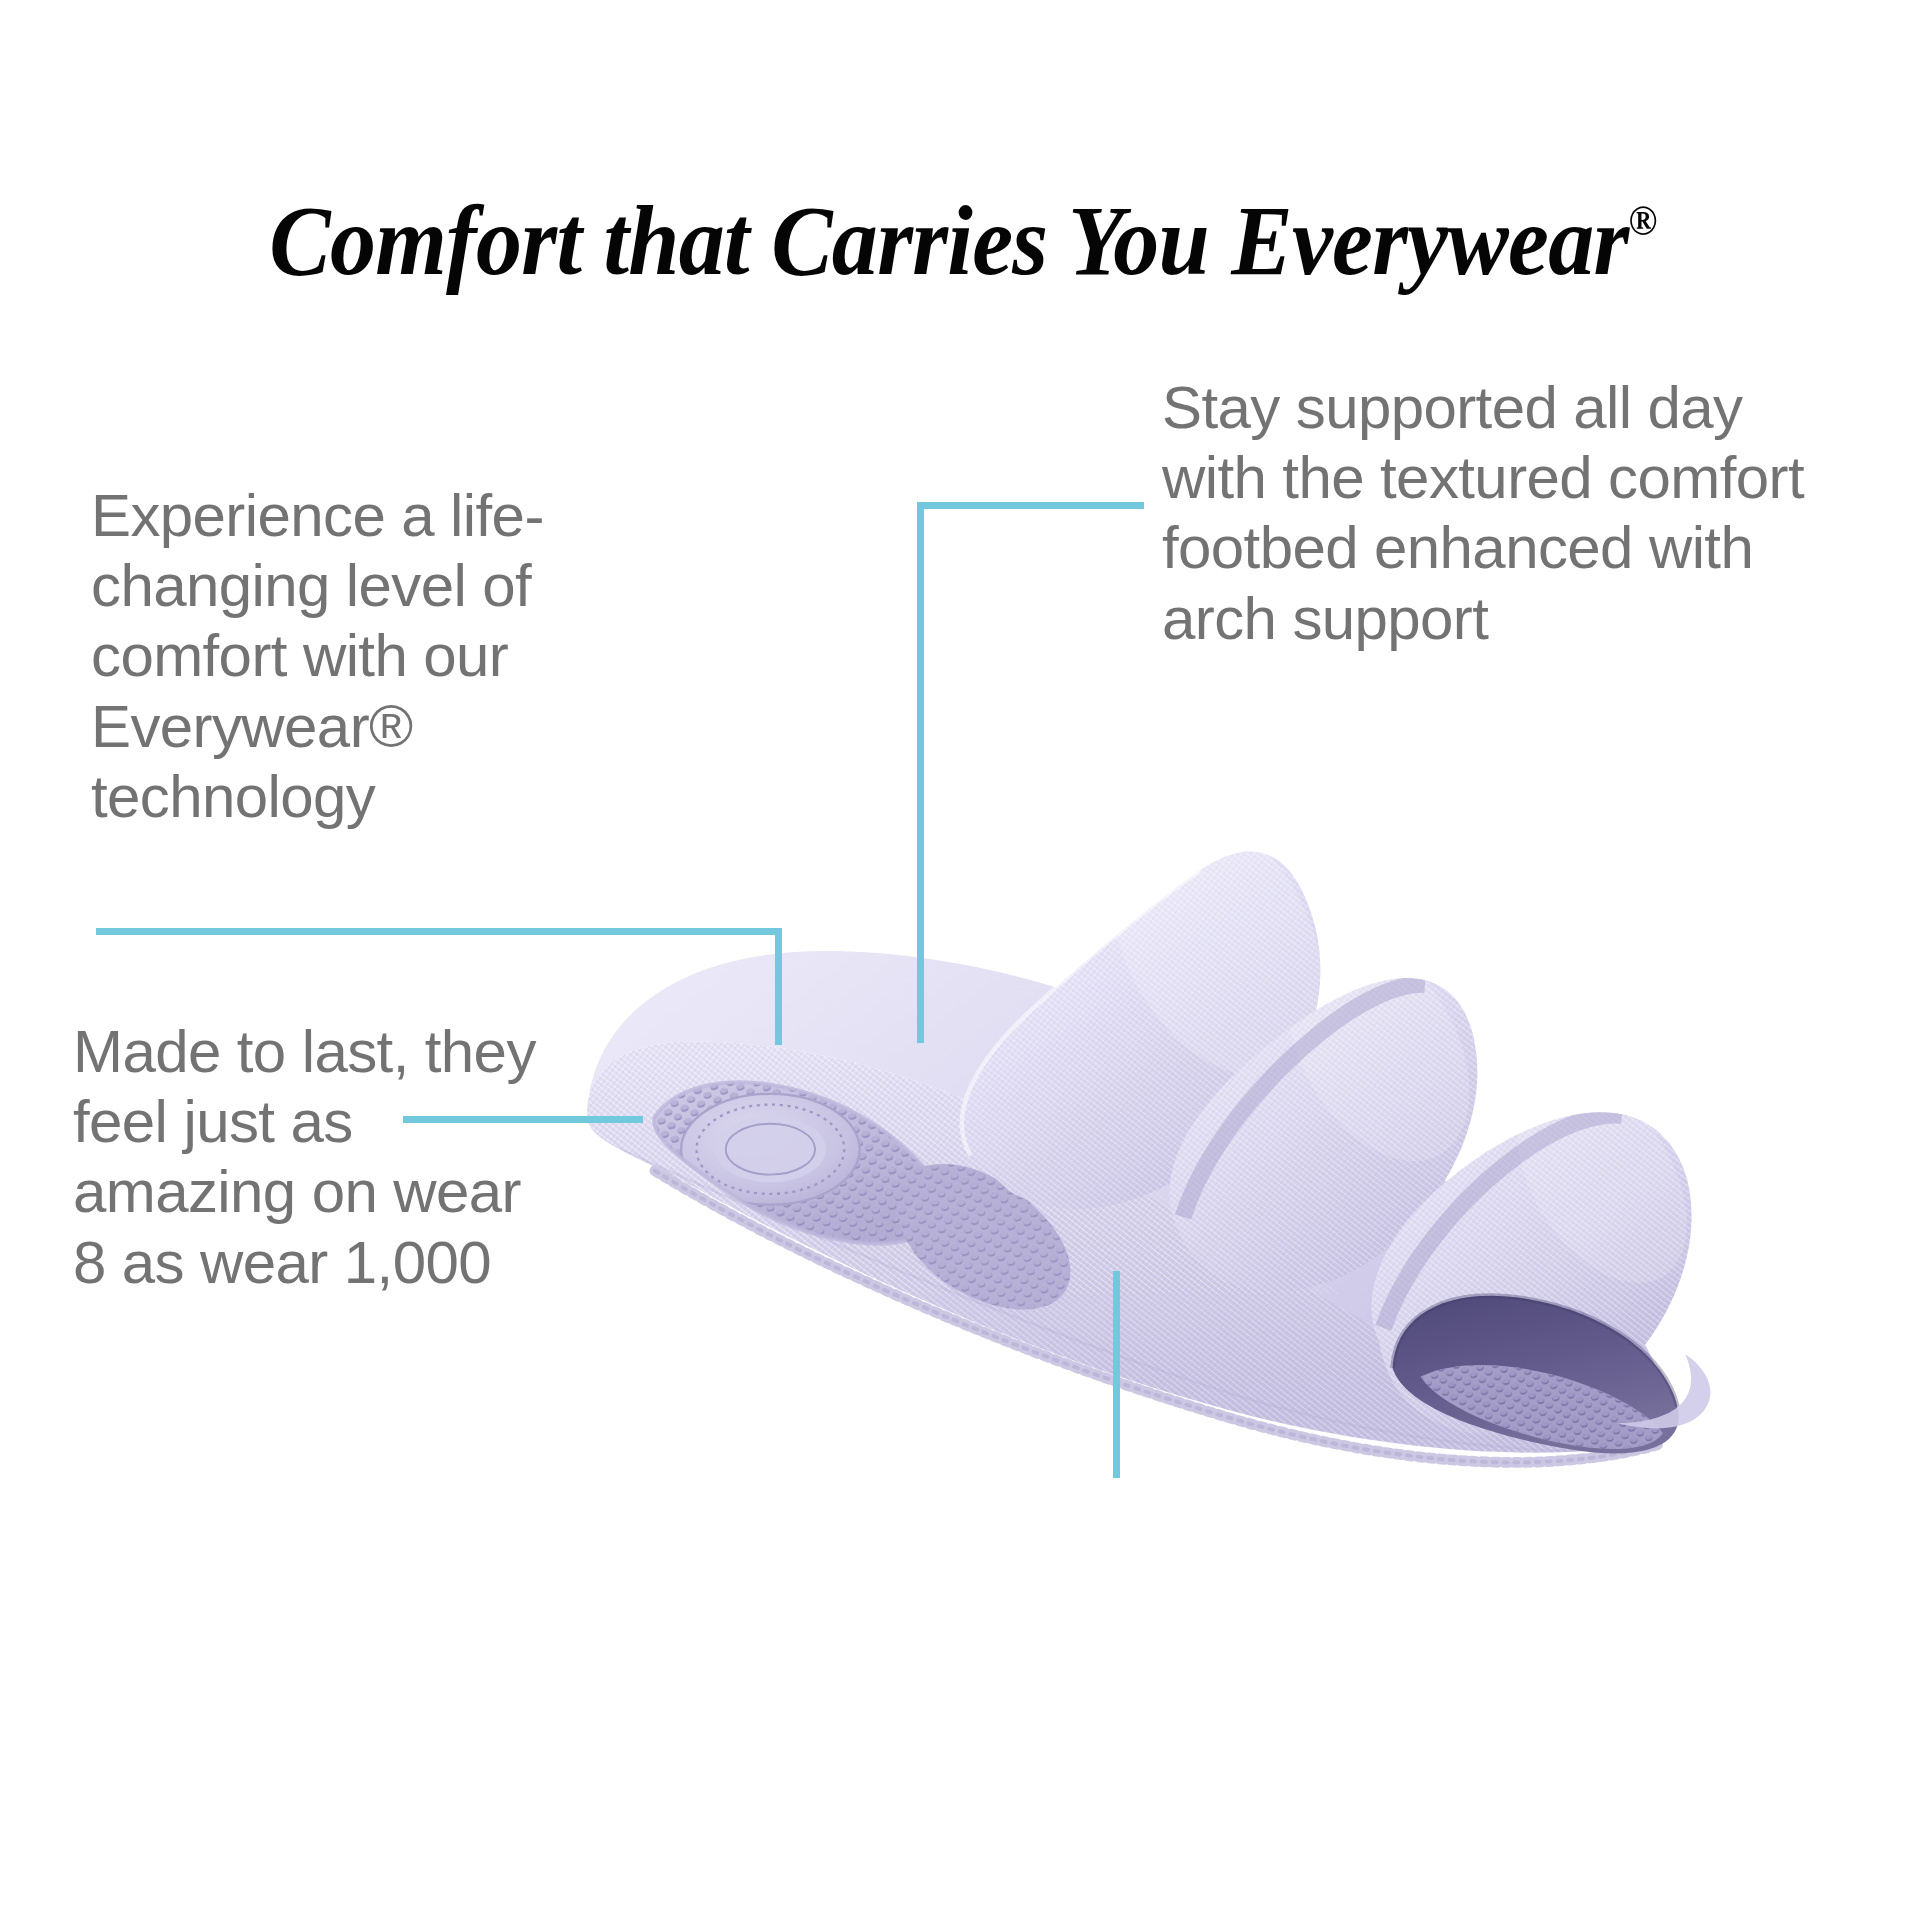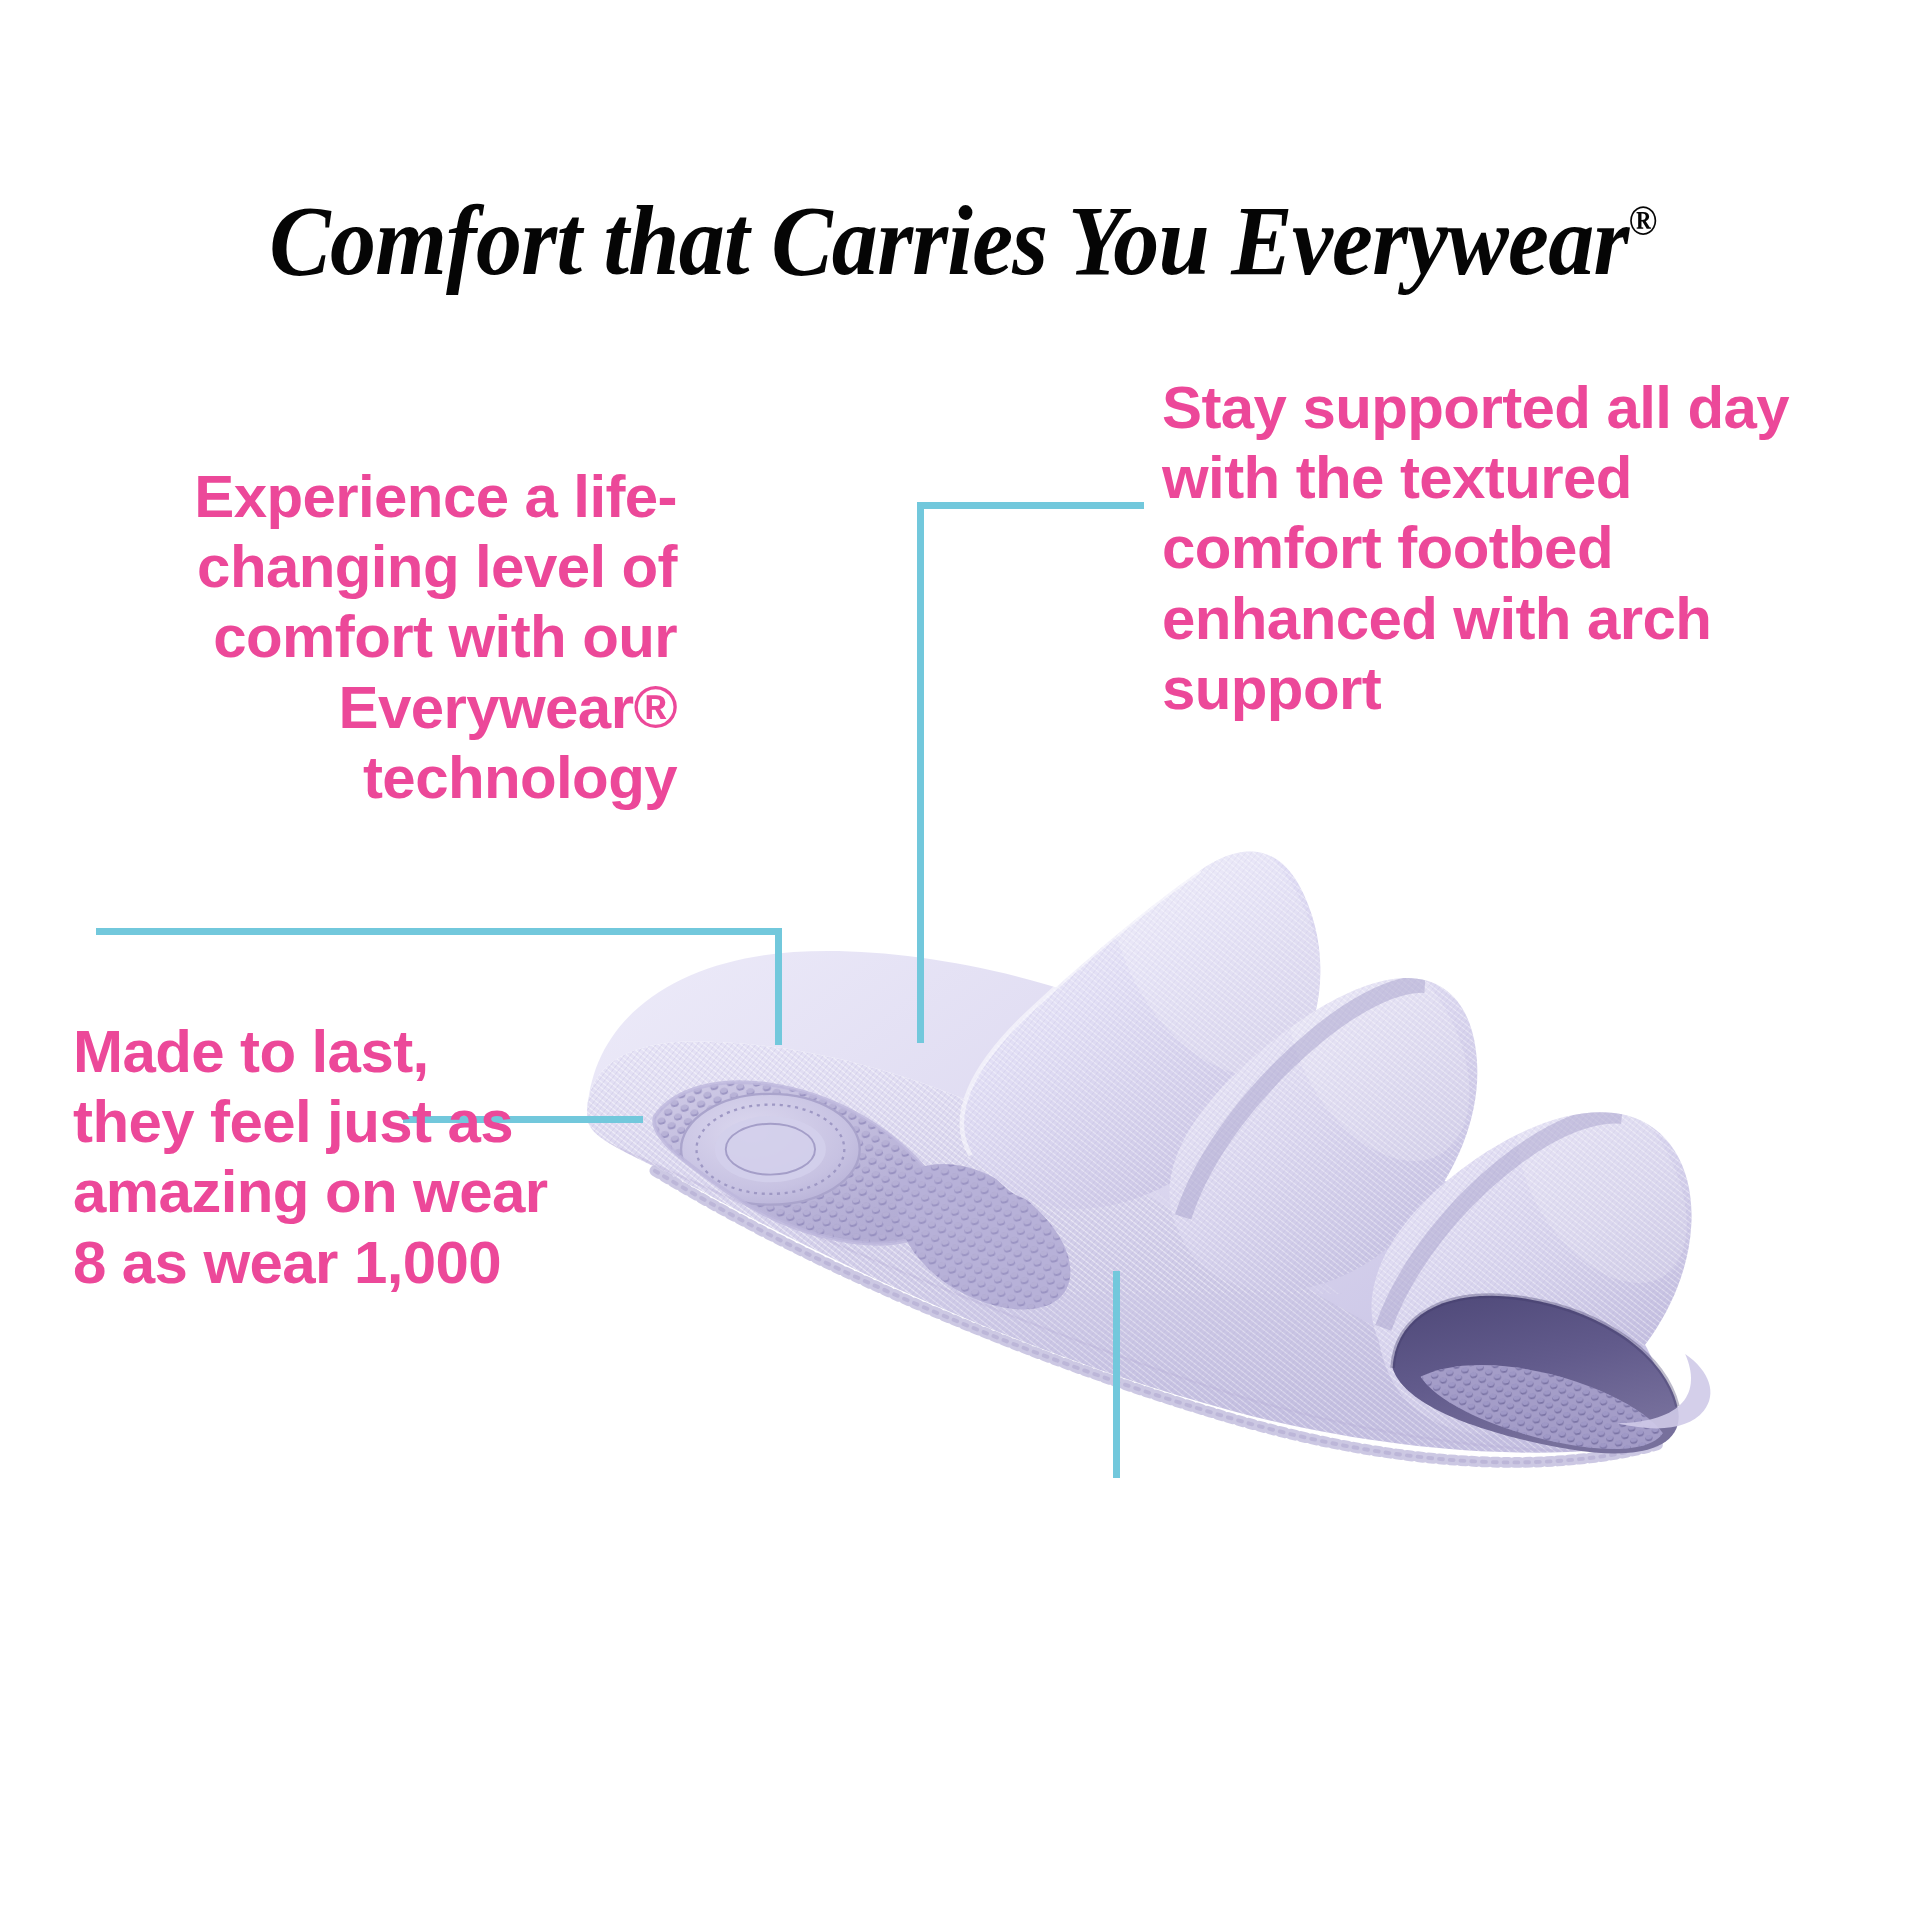--- a/index.html
+++ b/index.html
@@ -18,29 +18,29 @@
     letter-spacing:-0.8px;
     color:#050505;
     white-space:nowrap;
     transform:scaleX(0.93);
   }
   .title .reg{font-size:0.42em;vertical-align:0.95em;font-style:italic;}
 
   
   .callout{
     position:absolute;
-    color:#ec4899;
+    color:#737373;
     font-family:"Liberation Sans", sans-serif;
-    font-weight:700;
+    font-weight:400;
     font-size:60px;
     line-height:1.17;
     letter-spacing:-0.6px;
     white-space:pre-line;
   }
-  #cal-tech{ left:91px; top:462px;  width:586px;text-align:right; }
+  #cal-tech{ left:91px; top:481px;  width:586px; }
   #cal-arch{ left:1162px;top:373px;  width:678px; }
   #cal-last{ left:73px;  top:1017px; width:478px; }
   #cal-wash{ left:786px;top:1510px; width:1002px; }
 
   
   .line{position:absolute;background:#72C8DC;}
   .hline{height:7px;}
   .vline{width:7px;}
 
   

